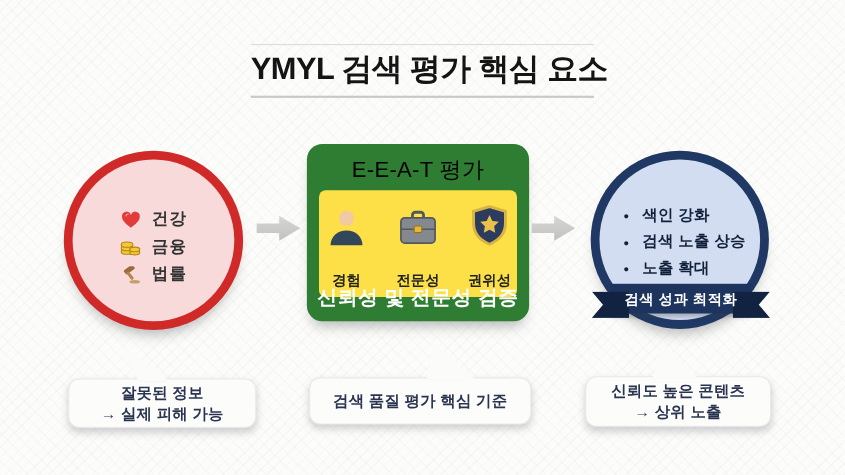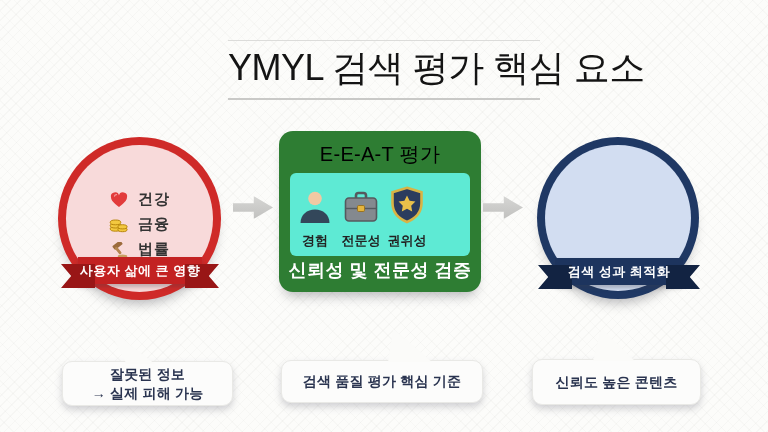--- a/index.html
+++ b/index.html
@@ -17,21 +17,21 @@
   }
 
   
   .title-wrap {
     position:absolute; left:228px; top:40px; width:312px;
     text-align:center;
     border-top:1.5px solid #dcdcda;
     border-bottom:2px solid #c9c9c7;
     padding:3px 0 5px;
   }
-  .title-text { font-size:36px; font-weight:400; color:#141414; letter-spacing:-0.5px; white-space:nowrap; }
+  .title-text { font-size:28px; font-weight:700; color:#141414; letter-spacing:-0.5px; white-space:nowrap; }
 
   
   .node-circle {
     position:absolute; border-radius:50%; overflow:hidden;
     box-shadow:0 9px 12px -5px rgba(60,60,70,0.35);
   }
   .circle-red  { left:58px;  top:137px; width:163px; height:163px; background:#cf2a28; }
   .circle-blue { left:537px; top:137px; width:162px; height:162px; background:#1f3864; }
   .inner-disc {
     position:absolute; left:8px; top:8px; right:8px; bottom:8px;
@@ -84,23 +84,23 @@
 
   
   .green-box {
     position:absolute; left:279px; top:131px; width:202px; height:161px;
     background:#2e7d33; border-radius:14px;
     box-shadow:0 9px 12px -5px rgba(60,60,70,0.35);
     text-align:center;
   }
   .green-title { color:#000000; font-size:20px; font-weight:400; margin-top:10px; letter-spacing:0.3px; }
   .green-panel {
-    position:absolute; left:11px; right:11px; top:42px; height:83px;
-    background:#5eead4; border-radius:6px;
-    display:flex; justify-content:flex-start; align-items:stretch; padding:5px 2px 6px;
+    position:absolute; left:11px; right:11px; top:42px; height:97px;
+    background:#fde047; border-radius:6px;
+    display:flex; justify-content:space-between; align-items:stretch; padding:5px 2px 6px;
   }
   .eeat-cell { display:flex; flex-direction:column; align-items:center; justify-content:space-between; width:46px; }
   .eeat-cell .ic { height:46px; display:flex; align-items:flex-end; justify-content:center; }
   .eeat-cell .lb { font-size:13px; font-weight:800; color:#222; white-space:nowrap; }
   .green-caption {
     position:absolute; left:0; right:0; bottom:10px;
     color:#fff; font-size:18px; font-weight:700; letter-spacing:0.5px;
   }
 
   
@@ -113,21 +113,20 @@
   .arrow-2 { left:483px; top:194px; }
 
   
   .bubble {
     position:absolute; background:#fcfcfb;
     border:1px solid #e9e9e6; border-radius:10px;
     box-shadow:0 4px 7px rgba(100,100,115,0.28);
     display:flex; flex-direction:column; align-items:center; justify-content:center;
     font-size:14px; font-weight:800; color:#2a3450; line-height:19px; letter-spacing:0.2px;
     text-align:center;
-    margin-top:17px;
   }
   .bubble-tail {
     position:absolute; background:#fbfbf9;
     filter:drop-shadow(-2px 1px 1px rgba(100,100,115,0.18));
   }
   .bubble-line:empty { display:none; }
   .bubble-1 { left:62px;  top:344px; width:171px; height:45px; }
   .bubble-1 .bubble-tail { left:46px; top:-33px; width:46px; height:35px; clip-path:polygon(0 0, 100% 100%, 38% 100%); }
   .bubble-2 { left:281px; top:343px; width:202px; height:43px; }
   .bubble-2 .bubble-tail { left:106px; top:-32px; width:44px; height:33px; clip-path:polygon(12% 0, 100% 100%, 0 100%); }
@@ -174,23 +173,20 @@
           <svg width="18" height="16" viewBox="0 0 18 16">
               <rect x="2.5" y="0.8" width="10" height="4.6" rx="1" fill="#9c6b3c" transform="rotate(-38 7.5 3.1)"></rect>
               <rect x="6.8" y="4.2" width="2.8" height="8.6" rx="1.2" fill="#b5854e" transform="rotate(-38 8.2 8.5)"></rect>
               <ellipse cx="12.5" cy="14.2" rx="4.8" ry="1.7" fill="#c9a063"></ellipse>
             </svg>
         </span>
         <span class="lb">법률</span>
       </div>
     </div>
   </div>
-  <div class="ribbon ribbon-red">
-    <span>사용자 삶에 큰 영향</span>
-  </div>
 
   <div class="flow-arrow arrow-1"></div>
 
   <div class="green-box">
     <div class="green-title">E-E-A-T 평가</div>
     <div class="green-panel">
       <div class="eeat-cell">
         <span class="ic">
           <svg width="36" height="36" viewBox="0 0 36 36">
               <circle cx="18" cy="10.5" r="6.8" fill="#f1c9a3"></circle>
@@ -220,33 +216,39 @@
         <span class="lb">권위성</span>
       </div>
     </div>
     <div class="green-caption">신뢰성 및 전문성 검증</div>
   </div>
 
   <div class="flow-arrow arrow-2"></div>
 
   <div class="node-circle circle-blue">
     <div class="inner-disc inner-blue"></div>
+    <div class="seo-bullets">
+      <div class="seo-bullet">색인 강화</div>
+      <div class="seo-bullet">검색 노출 상승</div>
+      <div class="seo-bullet">노출 확대</div>
+    </div>
   </div>
   <div class="ribbon ribbon-blue">
     <span>검색 성과 최적화</span>
   </div>
 
   <div class="bubble bubble-1">
     <div class="bubble-tail"></div>
     <span class="bubble-line">잘못된 정보</span>
     <span class="bubble-line">→ 실제 피해 가능</span>
   </div>
   <div class="bubble bubble-2">
     <div class="bubble-tail"></div>
     <span class="bubble-line">검색 품질 평가 핵심 기준</span>
 
   </div>
   <div class="bubble bubble-3">
     <div class="bubble-tail"></div>
     <span class="bubble-line">신뢰도 높은 콘텐츠</span>
+    <span class="bubble-line">→ 상위 노출</span>
   </div>
 
 </div>
 
 </body></html>

